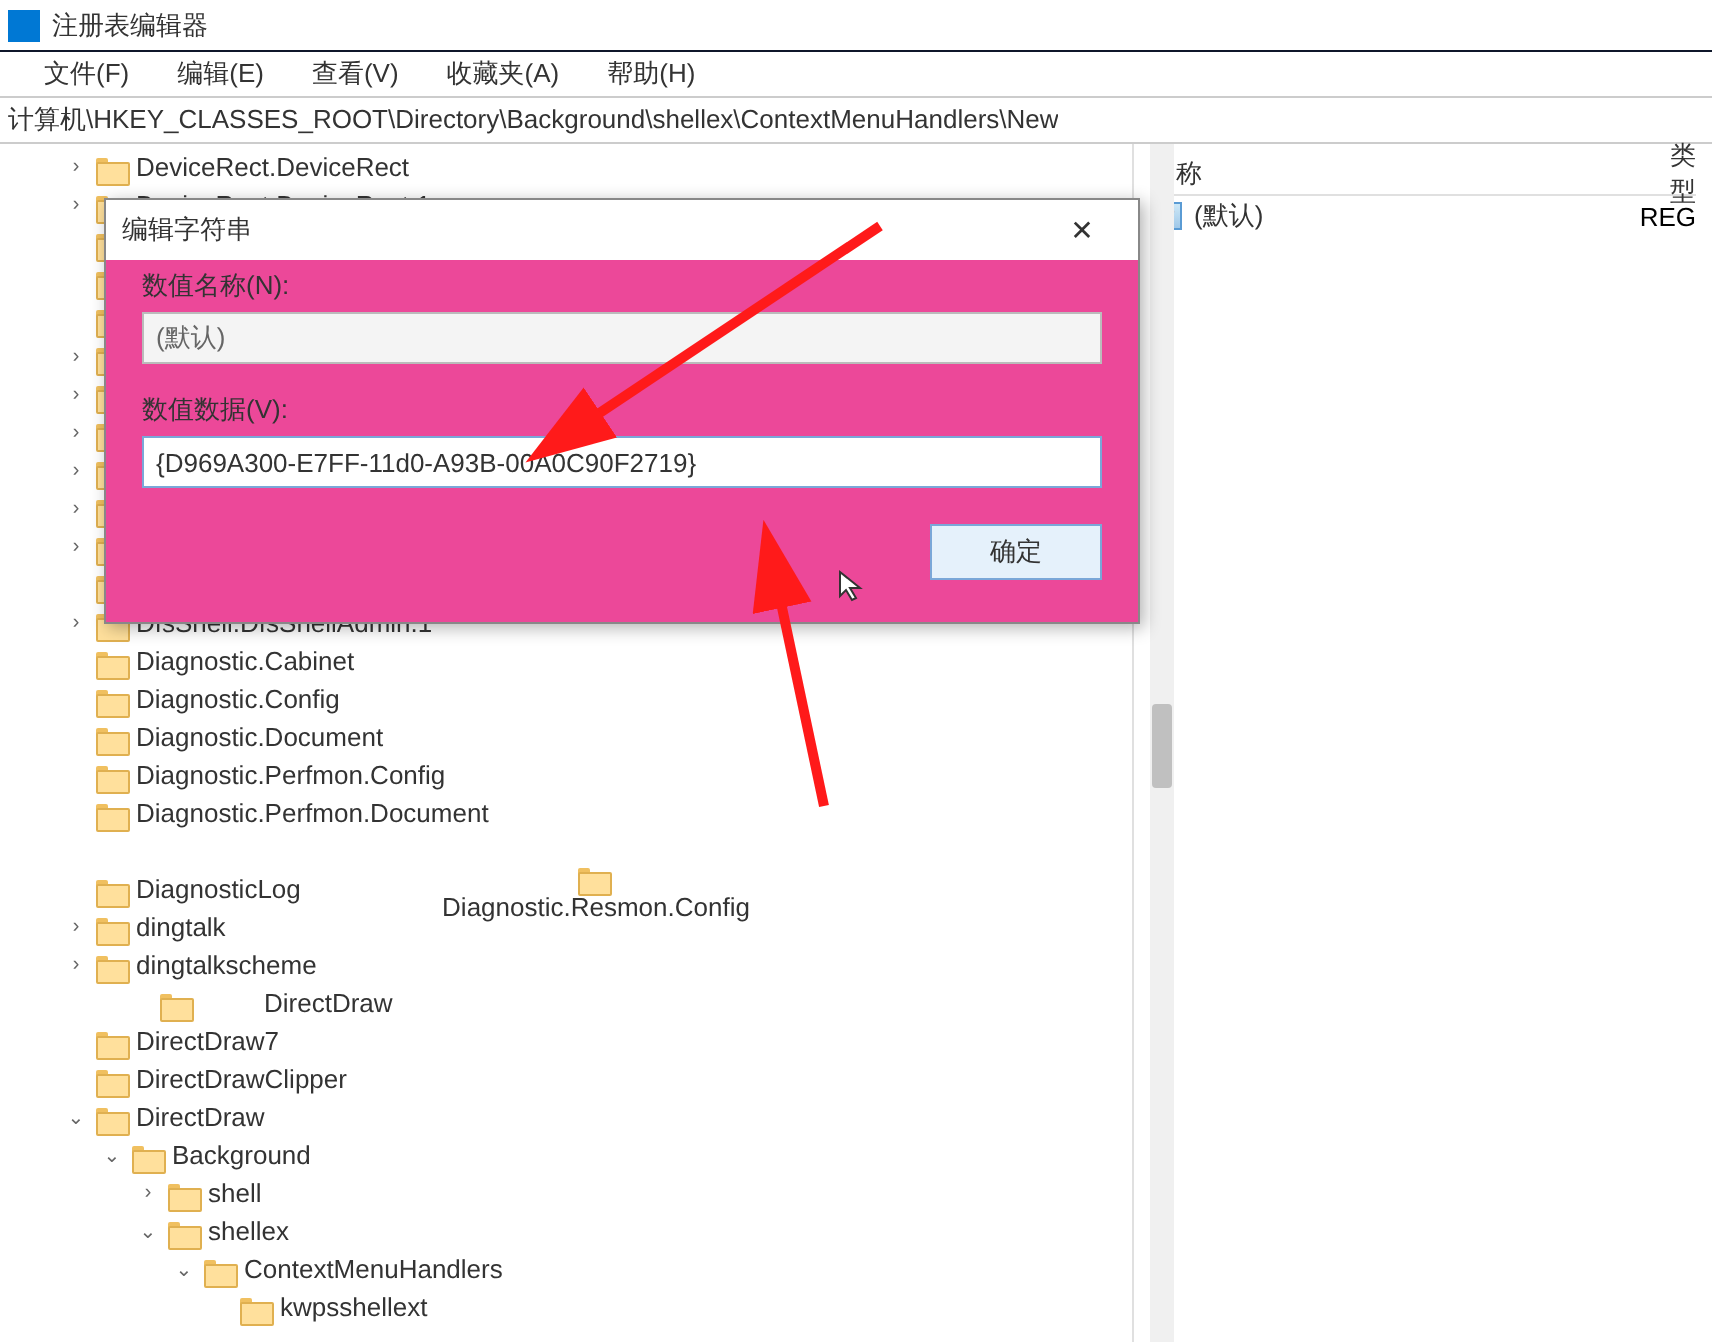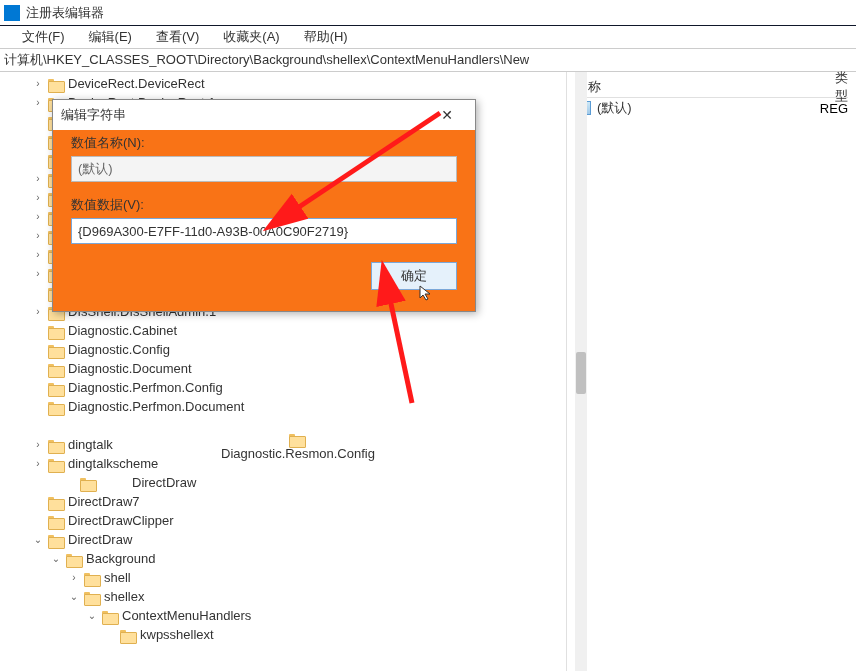--- a/index.html
+++ b/index.html
@@ -23,21 +23,21 @@
     .node-label { color: #333; }
     .list-pane { flex: 1; padding: 4px 8px; }
     .list-header { display: flex; border-bottom: 1px solid #e0e0e0; height: 22px; align-items: center; color: #333; }
     .col-name { width: 260px; }
     .col-type { flex: 1; }
     .list-row { display: flex; height: 20px; align-items: center; }
     .val-icon { width: 16px; height: 14px; margin-right: 6px; flex-shrink: 0; background: linear-gradient(#cde8f7,#a0c8e8); border: 0.5px solid #5a9bd4; position: relative; }
     .val-icon::after { content: "ab"; position: absolute; left: 2px; top: -1px; font-size: 8px; color: #d04020; font-weight: bold; }
     .val-name { color: #333; }
     
-    .dialog { position: absolute; left: 52px; top: 99px; width: 424px; height: 213px; background: #f97316; border: 1px solid #888; box-shadow: 2px 2px 8px rgba(0,0,0,0.3); }
+    .dialog { position: absolute; left: 52px; top: 99px; width: 518px; height: 213px; background: #ec4899; border: 1px solid #888; box-shadow: 2px 2px 8px rgba(0,0,0,0.3); }
     .dlg-title { display: flex; align-items: center; justify-content: space-between; height: 30px; padding: 0 8px; background: #fff; }
     .dlg-title-text { color: #333; font-size: 13px; }
     .dlg-close { width: 40px; height: 26px; display: flex; align-items: center; justify-content: center; color: #333; font-size: 14px; }
     .dlg-body { padding: 4px 18px 10px; }
     .dlg-label { color: #333; margin-bottom: 4px; }
     .dlg-input-ro { width: 100%; height: 26px; border: 1px solid #bbb; background: #f4f4f4; padding: 0 6px; color: #666; margin-bottom: 14px; }
     .dlg-input { width: 100%; height: 26px; border: 1px solid #7aa7d8; background: #fff; padding: 0 6px; color: #333; outline: none; }
     .dlg-buttons { display: flex; justify-content: flex-end; gap: 12px; padding-top: 18px; }
     .dlg-btn { width: 86px; height: 28px; border: 1px solid #aaa; background: #f5f5f5; color: #333; display: flex; align-items: center; justify-content: center; }
     .dlg-btn.primary { border: 1px solid #7aa7d8; background: #e5f1fb; }
@@ -160,20 +160,25 @@
           <div class="exp none"></div>
           <div class="folder"></div>
           <div class="node-label">Diagnostic.Perfmon.Document</div>
         </div>
         <div class="tree-row" style="padding-left: 30px; flex-direction: column;">
           <div class="exp none"></div>
           <div class="folder"></div>
           <div class="node-label">Diagnostic.Resmon.Config</div>
         </div>
         <div class="tree-row" style="padding-left: 30px;">
+          <div class="exp none"></div>
+          <div class="folder"></div>
+          <div class="node-label">DiagnosticLog</div>
+        </div>
+        <div class="tree-row" style="padding-left: 30px;">
           <div class="exp">›</div>
           <div class="folder"></div>
           <div class="node-label">dingtalk</div>
         </div>
         <div class="tree-row" style="padding-left: 30px;">
           <div class="exp">›</div>
           <div class="folder"></div>
           <div class="node-label">dingtalkscheme</div>
         </div>
         <div class="tree-row" style="padding-left: 30px; gap: 32px;">

